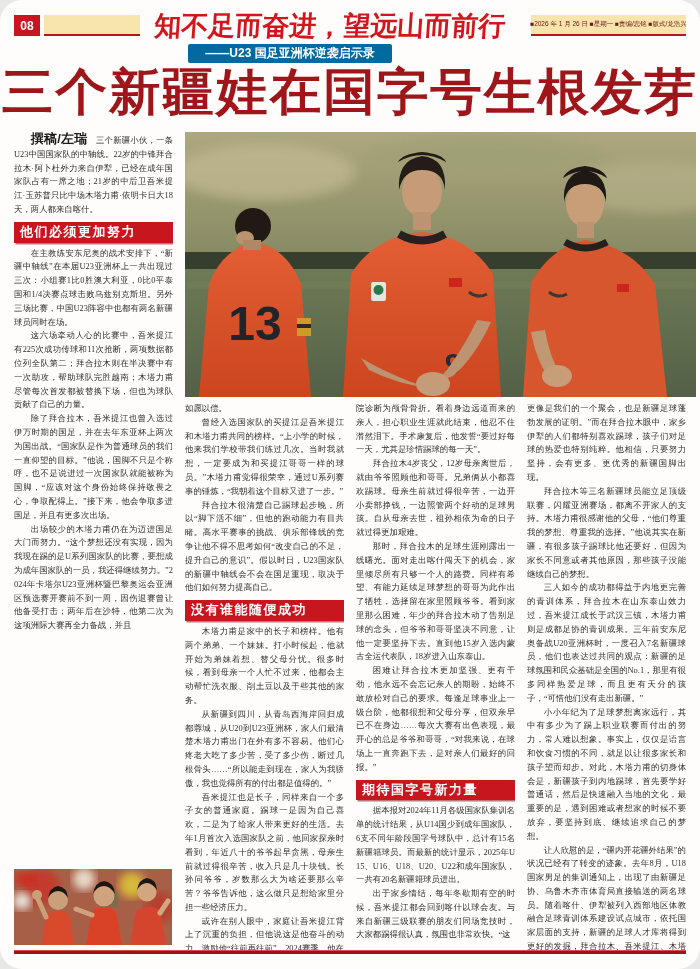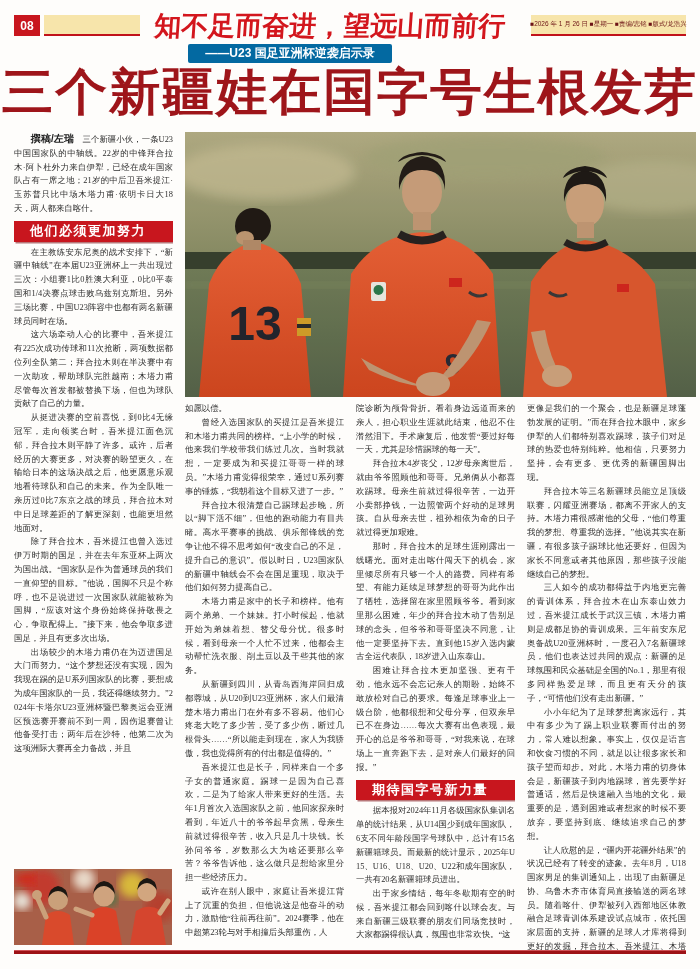--- a/index.html
+++ b/index.html
@@ -1,17 +1,17 @@
 <!DOCTYPE html>
 <html><head>
 <meta charset="utf-8">
 <style>
   html,body{margin:0;padding:0;background:#e8e8e8;}
   #page{position:relative;width:700px;height:969px;background:#fefdfb;overflow:hidden;
-        font-family:"Liberation Serif","DejaVu Serif",serif;}
+        font-family:"Liberation Serif","DejaVu Serif",serif;border-radius:22px;}
   
   .pagenum{position:absolute;left:14px;top:15px;width:26px;height:21px;background:#c8161e;
            color:#fff;font-family:"Liberation Sans",sans-serif;font-weight:bold;font-size:12px;
            display:flex;align-items:center;justify-content:center;}
   .creambar{position:absolute;top:15px;height:21px;background:#f7e5ab;border-bottom:2px solid #c1121a;box-sizing:border-box;}
   .cream-left{left:44px;width:96px;}
   .cream-right{left:531px;width:155px;display:flex;align-items:center;justify-content:center;}
   .dateline{font-family:"Liberation Sans",sans-serif;font-size:6.5px;color:#6d1416;white-space:nowrap;letter-spacing:0;}
   .slogan{position:absolute;left:138px;top:8px;width:384px;text-align:center;
           font-family:"Liberation Sans","DejaVu Sans",sans-serif;font-weight:900;font-size:27px;
@@ -20,23 +20,23 @@
            border-radius:2px;color:#fff;font-family:"Liberation Sans",sans-serif;font-weight:bold;
            font-size:12px;display:flex;align-items:center;justify-content:center;white-space:nowrap;}
   .headline{position:absolute;left:8px;top:60px;width:684px;height:64px;text-align:center;
             font-family:"Liberation Serif","DejaVu Serif",serif;font-weight:900;font-size:50px;
             line-height:64px;color:#9e151a;letter-spacing:2px;transform:scaleX(1.03);white-space:nowrap;}
   
   .col{position:absolute;overflow:hidden;font-size:8.4px;line-height:13.8px;color:#2e2e2e;
        text-align:justify;word-break:break-all;}
   .col p{margin:0;text-indent:2em;}
   .col p.noindent{text-indent:0;}
-  .byline{font-weight:bold;color:#1c1c1c;font-family:"Liberation Sans",sans-serif;font-size:10px;}
+  .byline{font-weight:bold;color:#1c1c1c;font-family:"Liberation Sans",sans-serif;font-size:13px;}
   .sechead{background:#c8161e;color:#fff;font-family:"Liberation Sans","DejaVu Sans",sans-serif;
-           font-weight:bold;font-size:13px;letter-spacing:1.5px;padding:3px 16px 4px;margin:5px 0 4px;
+           font-weight:bold;font-size:13px;letter-spacing:1.5px;padding:3px 6px 4px;margin:5px 0 4px;
            box-shadow:1.5px 1.5px 0 rgba(125,10,14,.55);white-space:nowrap;}
   #col1{left:14px;top:132px;width:159px;height:733px;}
   #col2{left:185px;top:402px;width:159px;height:552px;}
   #col3{left:356px;top:402px;width:159px;height:552px;}
   #col4{left:527px;top:402px;width:159px;height:552px;}
   
   .photo{position:absolute;overflow:hidden;background:#6b755a;}
   #photo-main{left:185px;top:132px;width:511px;height:265px;}
   #photo-bottom{left:14px;top:869px;width:158px;height:76px;}
   .photo svg{display:block;}
@@ -128,29 +128,29 @@
       </g>
       <rect width="511" height="265" fill="rgba(20,25,15,0.05)"></rect>
     </svg>
   </div>
 
   <div class="col" id="col1">
     <p class="lead"><span class="byline">撰稿/左瑞</span>　<span>三个新疆小伙，一条U23中国国家队的中轴线。22岁的中锋拜合拉木·阿卜杜外力来自伊犁，已经在成年国家队占有一席之地；21岁的中后卫吾米提江·玉苏普只比中场木塔力甫·依明卡日大18天，两人都来自喀什。</span></p>
     <div class="sechead">他们必须更加努力</div>
     <p>在主教练安东尼奥的战术安排下，“新疆中轴线”在本届U23亚洲杯上一共出现过三次：小组赛1比0胜澳大利亚，0比0平泰国和1/4决赛点球击败乌兹别克斯坦。另外三场比赛，中国U23阵容中也都有两名新疆球员同时在场。</p>
     <p>这六场牵动人心的比赛中，吾米提江有225次成功传球和11次抢断，两项数据都位列全队第二；拜合拉木则在半决赛中有一次助攻，帮助球队完胜越南；木塔力甫尽管每次首发都被替换下场，但也为球队贡献了自己的力量。</p>
-    <p>从挺进决赛的空前喜悦，到0比4无缘冠军，走向领奖台时，吾米提江面色沉郁，拜合拉木则平静了许多。或许，后者经历的大赛更多，对决赛的盼望更久，在输给日本的这场决战之后，他更愿意乐观地看待球队和自己的未来。作为全队唯一亲历过0比7东京之战的球员，拜合拉木对中日足球差距的了解更深刻，也能更坦然地面对。</p>
     <p>除了拜合拉木，吾米提江也曾入选过伊万时期的国足，并在去年东亚杯上两次为国出战。“国家队是作为普通球员的我们一直仰望的目标。”他说，国脚不只是个称呼，也不是说进过一次国家队就能被称为国脚，“应该对这个身份始终保持敬畏之心，争取配得上。”接下来，他会争取多进国足，并且有更多次出场。</p>
     <p>出场较少的木塔力甫仍在为迈进国足大门而努力。“这个梦想还没有实现，因为我现在踢的是U系列国家队的比赛，要想成为成年国家队的一员，我还得继续努力。”2024年卡塔尔U23亚洲杯暨巴黎奥运会亚洲区预选赛开赛前不到一周，因伤退赛曾让他备受打击；两年后在沙特，他第二次为这项洲际大赛再全力备战，并且</p>
   </div>
 
   <div class="col" id="col2">
     <p class="noindent">如愿以偿。</p>
     <p>曾经入选国家队的买提江是吾米提江和木塔力甫共同的榜样。“上小学的时候，他来我们学校带我们练过几次。当时我就想，一定要成为和买提江哥哥一样的球员。”木塔力甫觉得很荣幸，通过U系列赛事的锤炼，“我朝着这个目标又进了一步。”</p>
     <p>拜合拉木很清楚自己踢球起步晚，所以“脚下活不细”，但他的跑动能力有目共睹。高水平赛事的挑战、俱乐部锋线的竞争让他不得不思考如何“改变自己的不足，提升自己的意识”。假以时日，U23国家队的新疆中轴线会不会在国足重现，取决于他们如何努力提高自己。</p>
+    <div class="sechead">没有谁能随便成功</div>
     <p>木塔力甫是家中的长子和榜样。他有两个弟弟、一个妹妹。打小时候起，他就开始为弟妹着想、替父母分忧。很多时候，看到母亲一个人忙不过来，他都会主动帮忙洗衣服、削土豆以及干些其他的家务。</p>
     <p>从新疆到四川，从青岛西海岸回归成都蓉城，从U20到U23亚洲杯，家人们最清楚木塔力甫出门在外有多不容易。他们心疼老大吃了多少苦，受了多少伤，断过几根骨头……“所以能走到现在，家人为我骄傲，我也觉得所有的付出都是值得的。”</p>
     <p>吾米提江也是长子，同样来自一个多子女的普通家庭。踢球一是因为自己喜欢，二是为了给家人带来更好的生活。去年1月首次入选国家队之前，他回家探亲时看到，年近八十的爷爷起早贪黑，母亲生前就过得很辛苦，收入只是几十块钱。长孙问爷爷，岁数那么大为啥还要那么辛苦？爷爷告诉他，这么做只是想给家里分担一些经济压力。</p>
     <p>或许在别人眼中，家庭让吾米提江背上了沉重的负担，但他说这是他奋斗的动力，激励他“往前再往前”。2024赛季，他在中超第23轮与对手相撞后头部重伤，人</p>
   </div>
 
   <div class="col" id="col3">
     <p class="noindent">院诊断为颅骨骨折。看着身边远道而来的亲人，担心职业生涯就此结束，他忍不住潸然泪下。手术康复后，他发誓“要过好每一天，尤其是珍惜踢球的每一天”。</p>
     <p>拜合拉木4岁丧父，12岁母亲离世后，就由爷爷照顾他和哥哥。兄弟俩从小都喜欢踢球。母亲生前就过得很辛苦，一边开小卖部挣钱，一边照管两个好动的足球男孩。自从母亲去世，祖孙相依为命的日子就过得更加艰难。</p>
     <p>那时，拜合拉木的足球生涯刚露出一线曙光。面对走出喀什闯天下的机会，家里倾尽所有只够一个人的路费。同样有希望、有能力延续足球梦想的哥哥为此作出了牺牲，选择留在家里照顾爷爷。看到家里那么困难，年少的拜合拉木动了告别足球的念头，但爷爷和哥哥坚决不同意，让他一定要坚持下去。直到他15岁入选内蒙古全运代表队，18岁进入山东泰山。</p>

